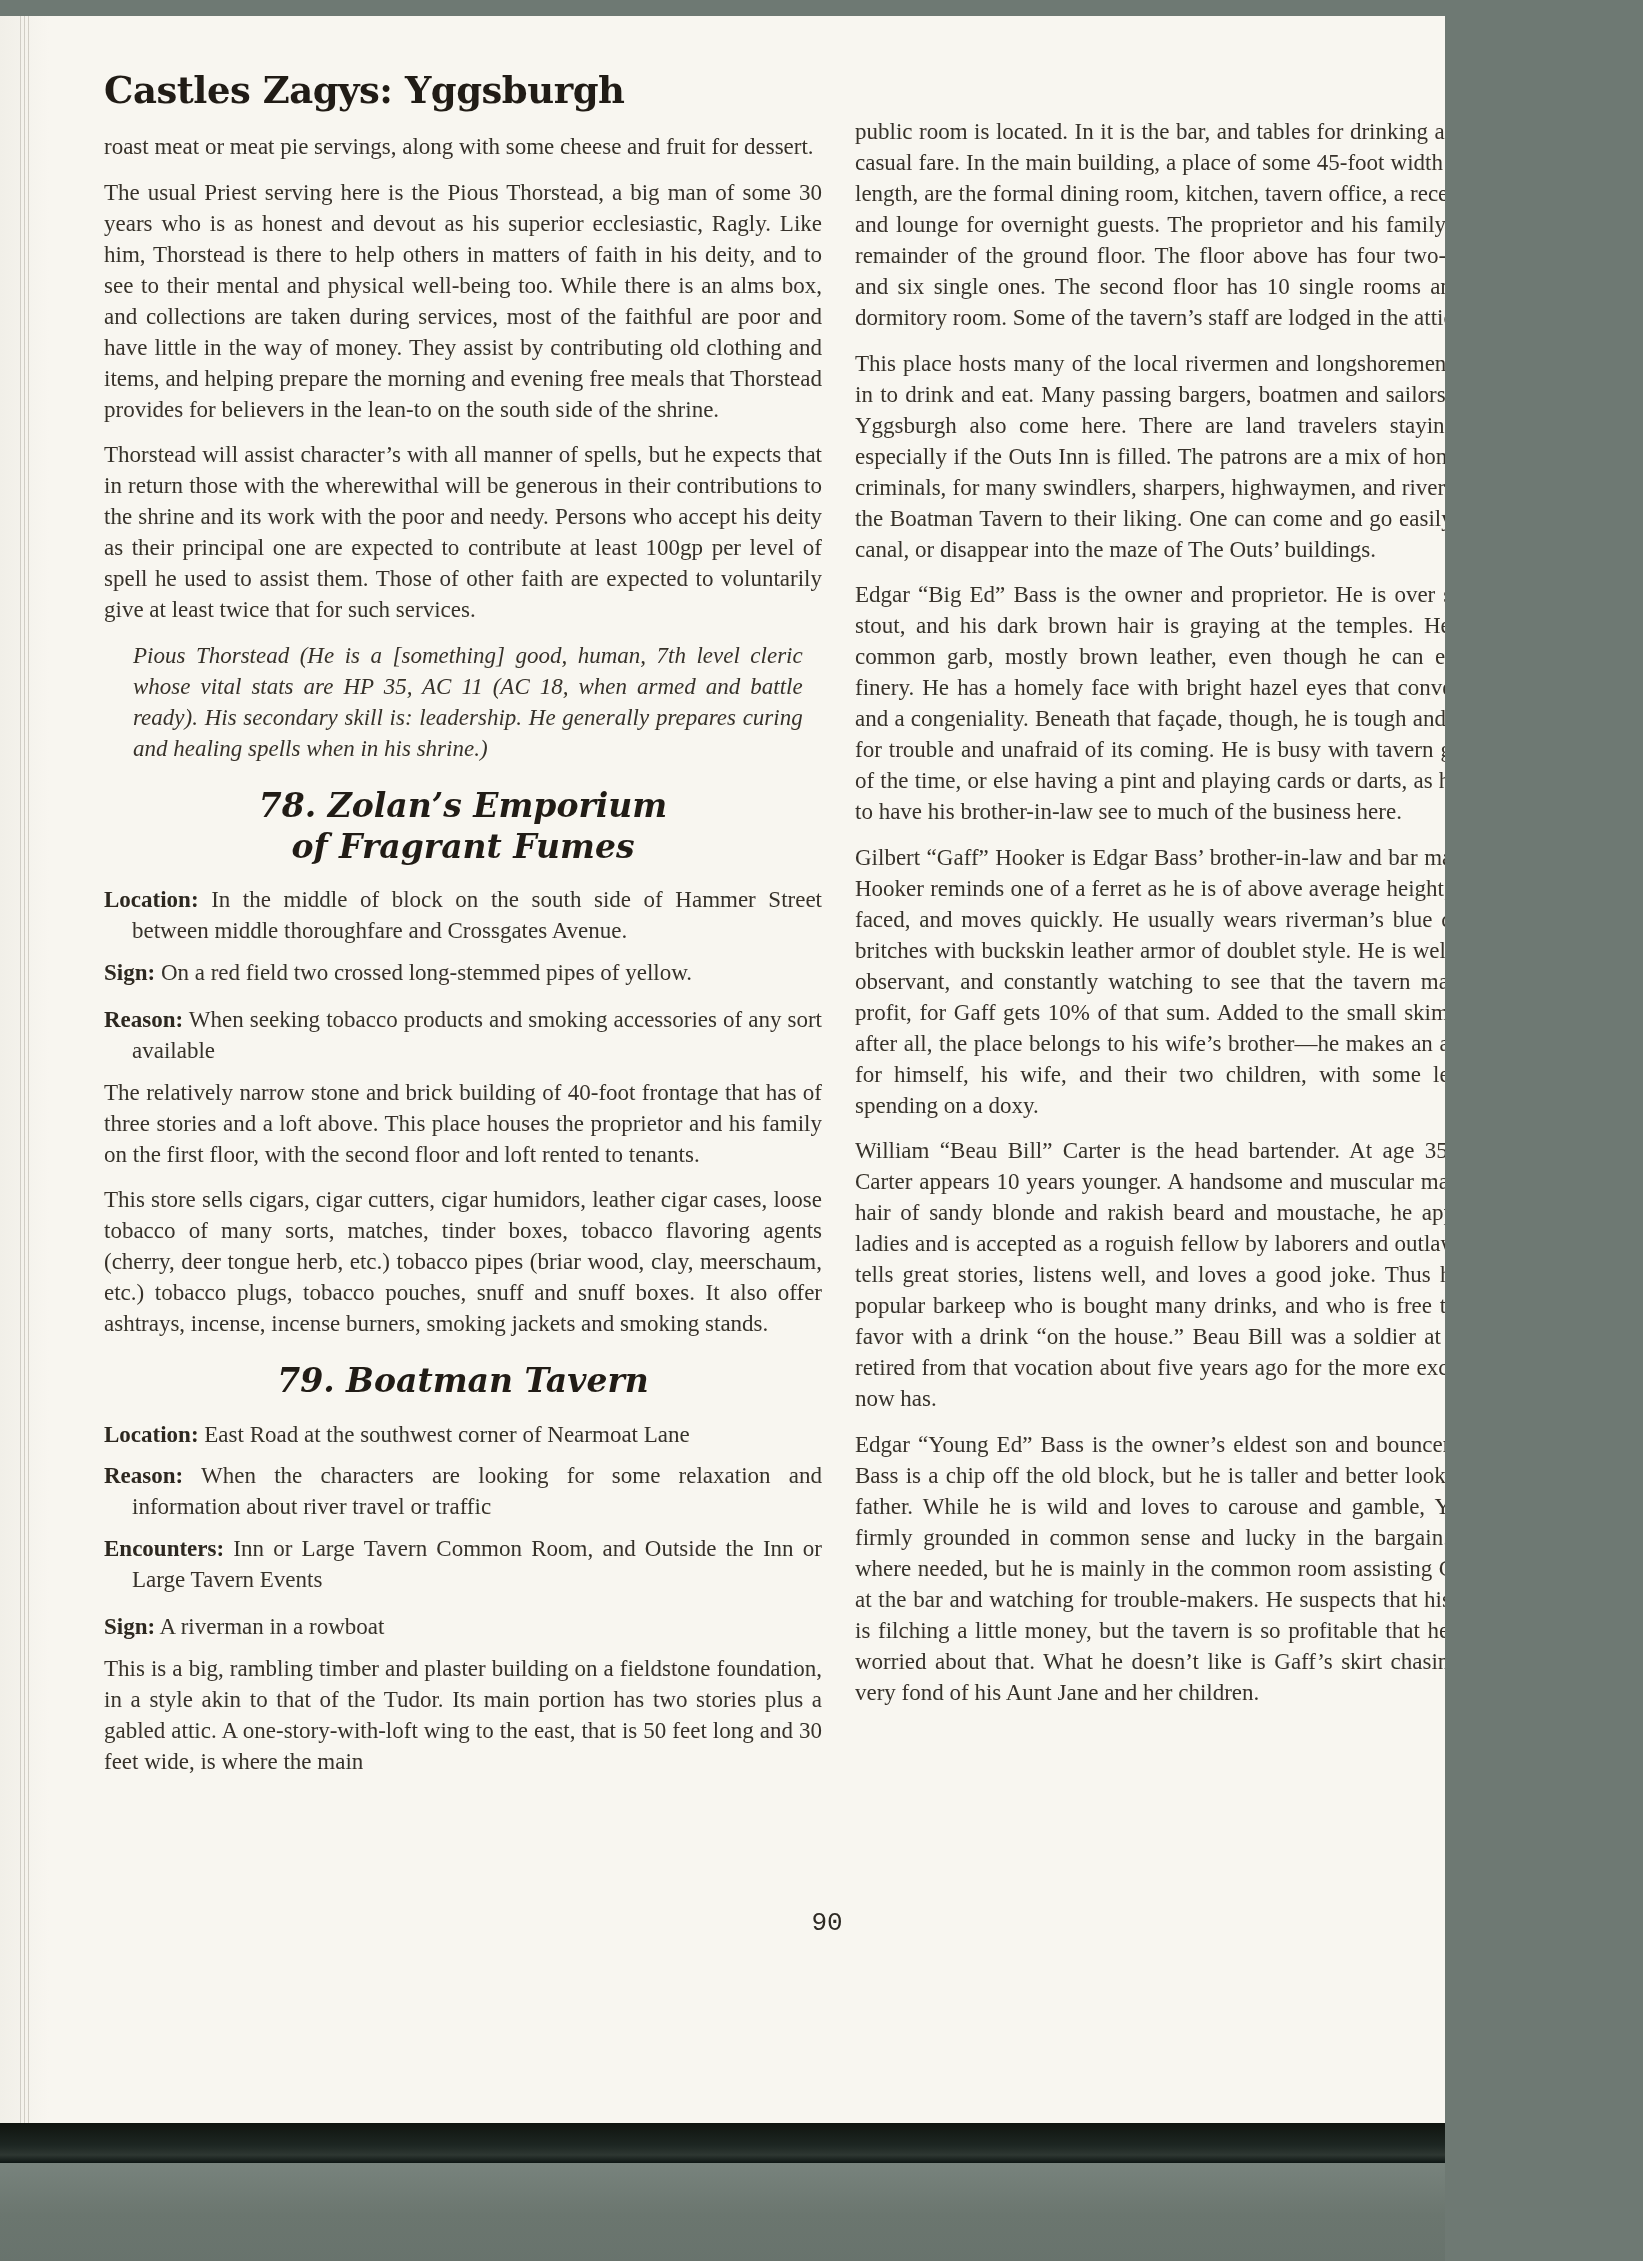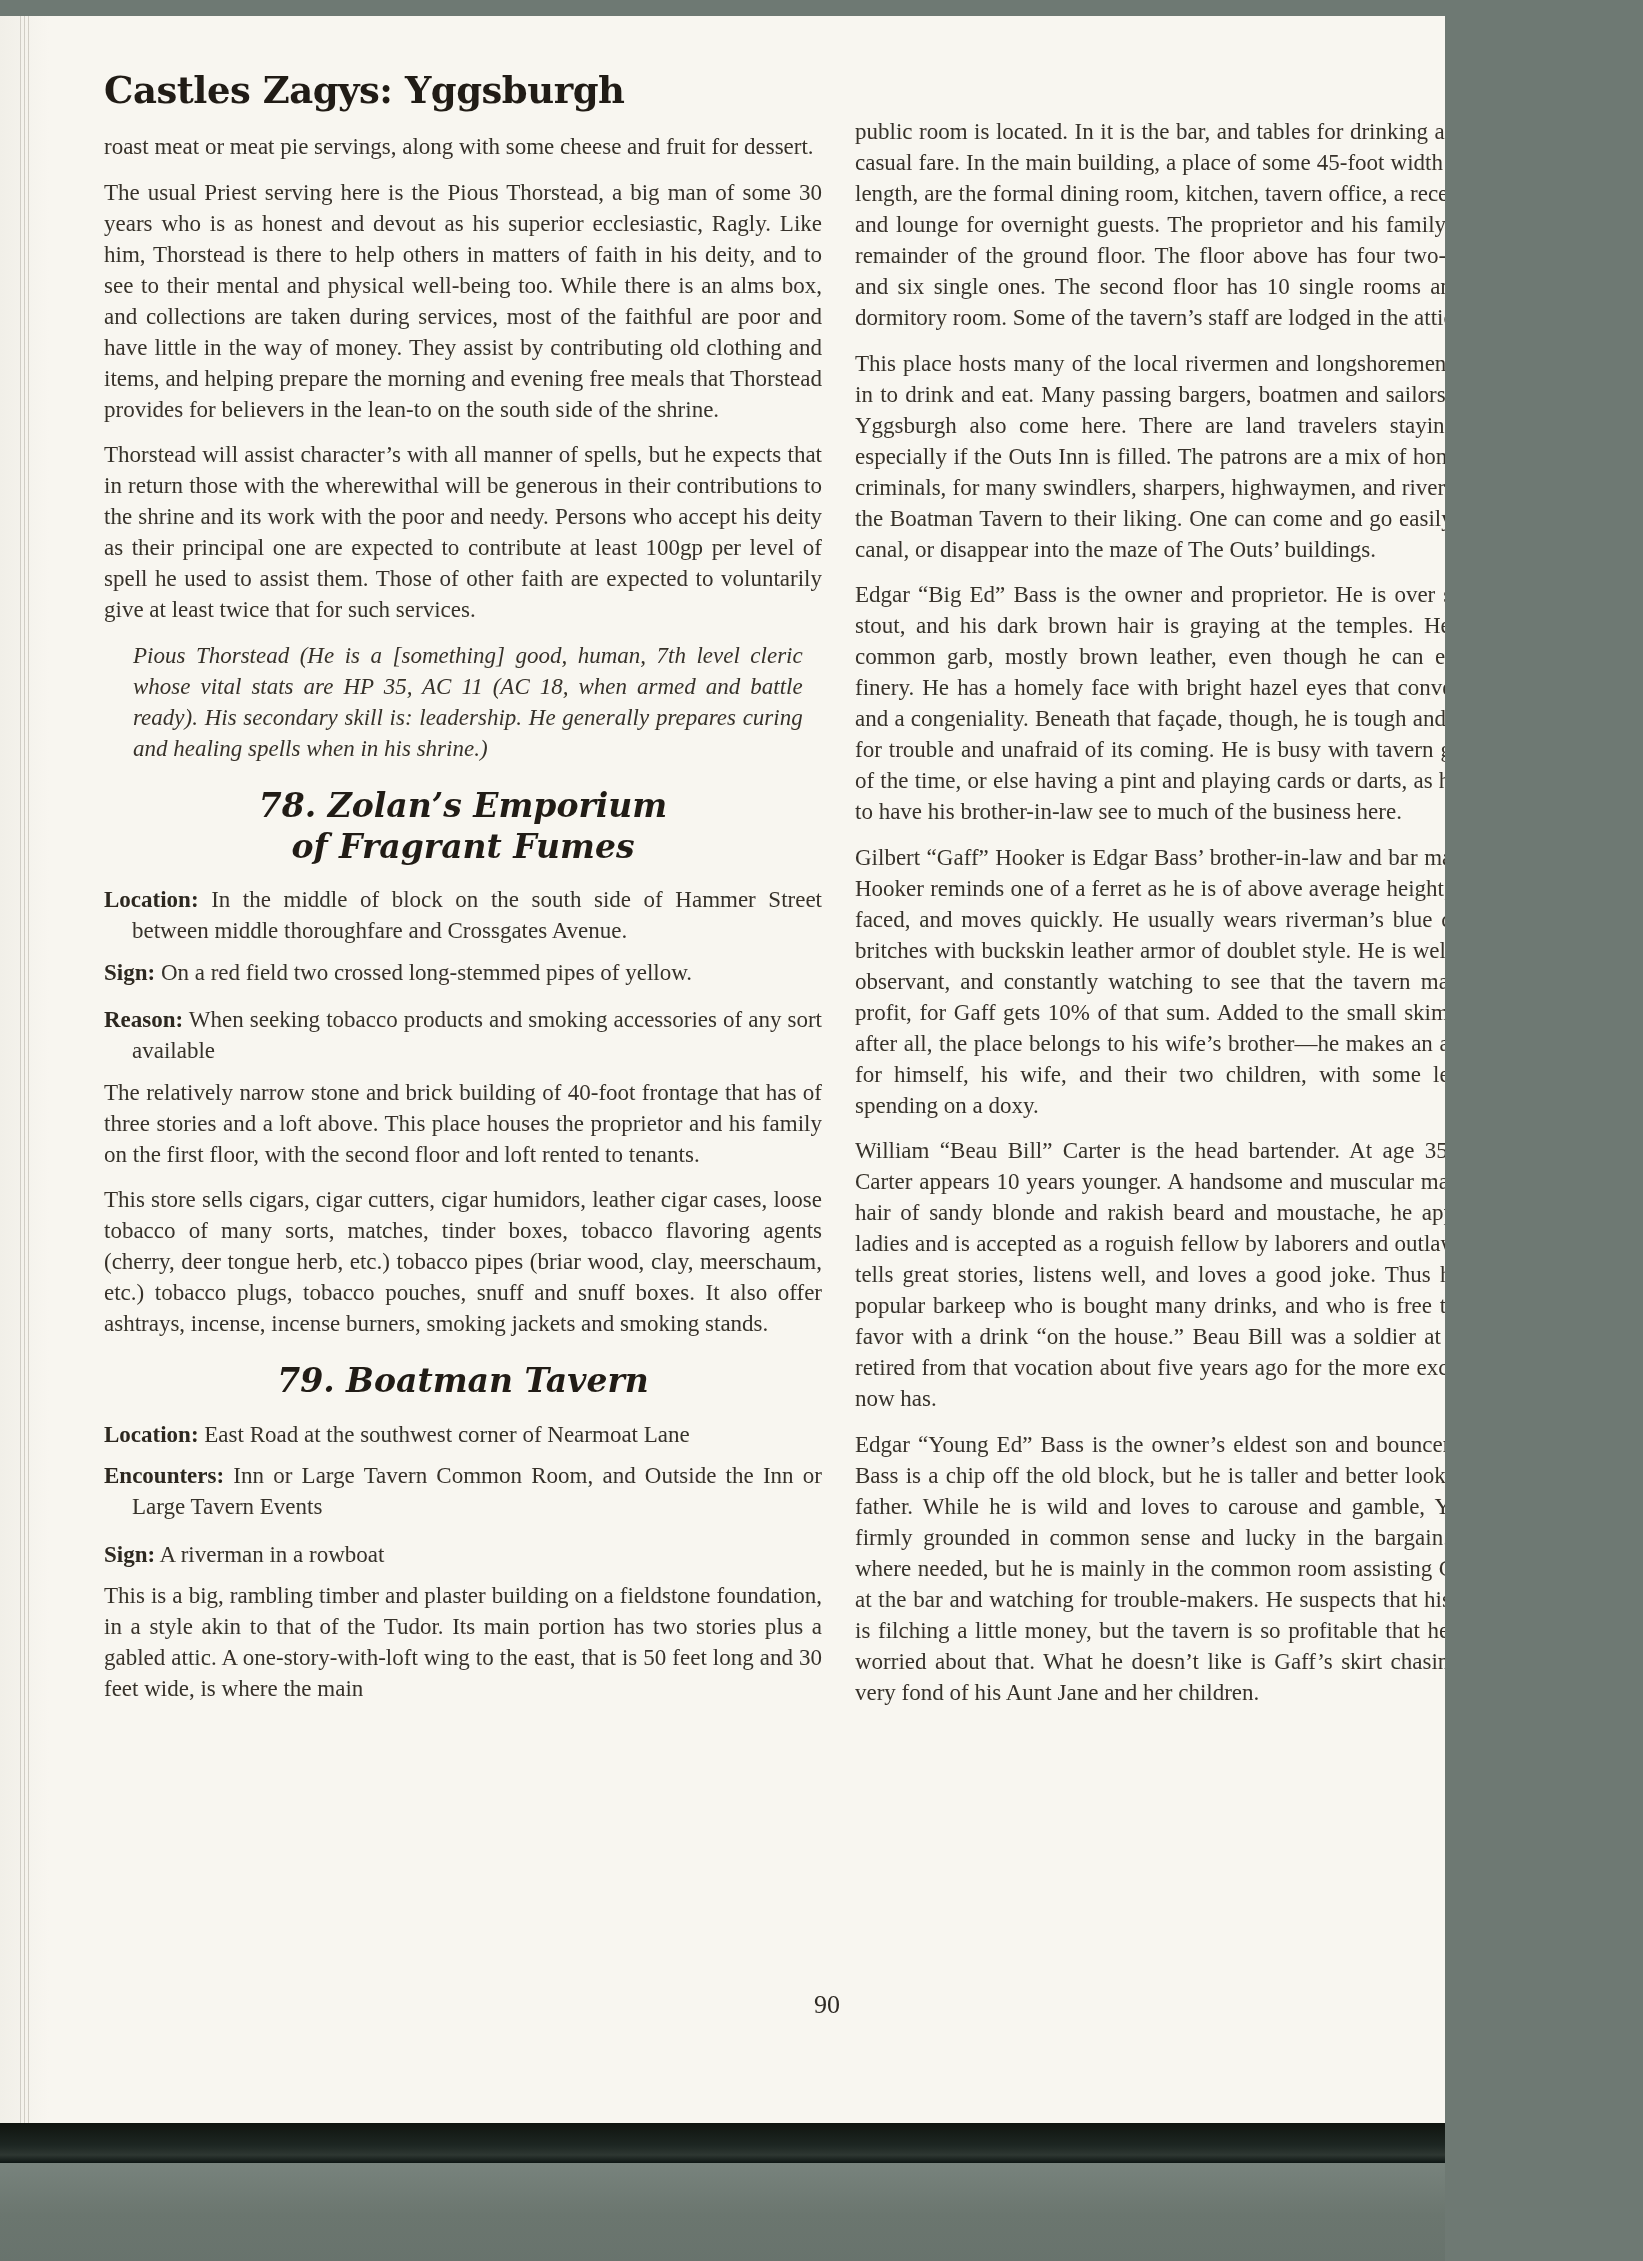--- a/index.html
+++ b/index.html
@@ -44,22 +44,22 @@
     font-family: "DejaVu Serif", serif; font-weight: 700;
     font-size: 33px; line-height: 41px; text-align: center;
     color: #211c16; margin: 21px 0 17.4px 0; letter-spacing: 0; font-style: italic;
   }
   .sec-heading .hl { display: block; }
   .stat-block { font-style: italic; margin: 2.9px 19.3px 14.5px 29px; }
   .entry { padding-left: 28px; text-indent: -28px; margin: 0 0 10.6px 0; }
   .entry.last { margin-bottom: 16.4px; }
   .entry b { font-weight: 700; color: #2d2820; }
   .page-number {
-    position: absolute; left: 745px; top: 1974px; width: 164px;
-    text-align: center; font-family: Liberation Serif, serif;
+    position: absolute; left: 745px; top: 1892px; width: 164px;
+    text-align: center; font-family: Liberation Mono, monospace;
     font-size: 26px; color: #2e2a24;
   }
 </style>
 </head>
 <body>
 
 <div class="scan">
   <div class="page">
     <div class="left-edge"></div>
 
@@ -81,20 +81,21 @@
       <p class="entry"><b>Reason:</b><span> When seeking tobacco products and smoking accessories of any sort available</span></p>
 
       <p>The relatively narrow stone and brick building of 40-foot frontage that has of three stories and a loft above. This place houses the proprietor and his family on the first floor, with the second floor and loft rented to tenants.</p>
       <p>This store sells cigars, cigar cutters, cigar humidors, leather cigar cases, loose tobacco of many sorts, matches, tinder boxes, tobacco flavoring agents (cherry, deer tongue herb, etc.) tobacco pipes (briar wood, clay, meerschaum, etc.) tobacco plugs, tobacco pouches, snuff and snuff boxes. It also offer ashtrays, incense, incense burners, smoking jackets and smoking stands.</p>
 
       <h2 class="sec-heading">
         <span class="hl">79. Boatman Tavern</span>
       </h2>
 
       <p class="entry"><b>Location:</b><span> East Road at the southwest corner of Nearmoat Lane</span></p>
+      <p class="entry"><b>Reason:</b><span> When the characters are looking for some relaxation and information about river travel or traffic</span></p>
       <p class="entry last"><b>Encounters:</b><span> Inn or Large Tavern Common Room, and Outside the Inn or Large Tavern Events</span></p>
       <p class="entry"><b>Sign:</b><span> A riverman in a rowboat</span></p>
 
       <p>This is a big, rambling timber and plaster building on a fieldstone foundation, in a style akin to that of the Tudor. Its main portion has two stories plus a gabled attic. A one-story-with-loft wing to the east, that is 50 feet long and 30 feet wide, is where the main</p>
     </div>
 
     <div class="col col-right">
       <p>public room is located. In it is the bar, and tables for drinking and eating of casual fare. In the main building, a place of some 45-foot width and 80-foot length, are the formal dining room, kitchen, tavern office, a reception room, and lounge for overnight guests. The proprietor and his family occupy the remainder of the ground floor. The floor above has four two-room suites and six single ones. The second floor has 10 single rooms and a 16-bed dormitory room. Some of the tavern’s staff are lodged in the attic.</p>
       <p>This place hosts many of the local rivermen and longshoremen, who come in to drink and eat. Many passing bargers, boatmen and sailors stopping at Yggsburgh also come here. There are land travelers staying here too, especially if the Outs Inn is filled. The patrons are a mix of honest folk and criminals, for many swindlers, sharpers, highwaymen, and river pirates find the Boatman Tavern to their liking. One can come and go easily by road or canal, or disappear into the maze of The Outs’ buildings.</p>
       <p>Edgar “Big Ed” Bass is the owner and proprietor. He is over six feet tall, stout, and his dark brown hair is graying at the temples. He dresses in common garb, mostly brown leather, even though he can easily afford finery. He has a homely face with bright hazel eyes that convey affability and a congeniality. Beneath that façade, though, he is tough and alert, ready for trouble and unafraid of its coming. He is busy with tavern guests much of the time, or else having a pint and playing cards or darts, as he is content to have his brother-in-law see to much of the business here.</p>

